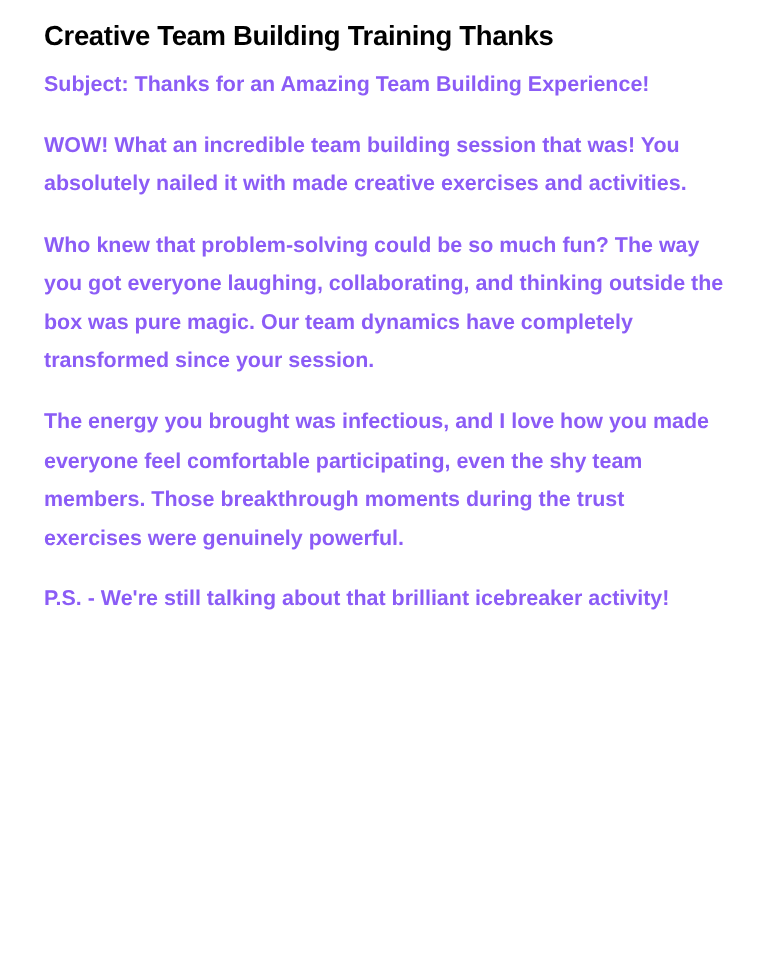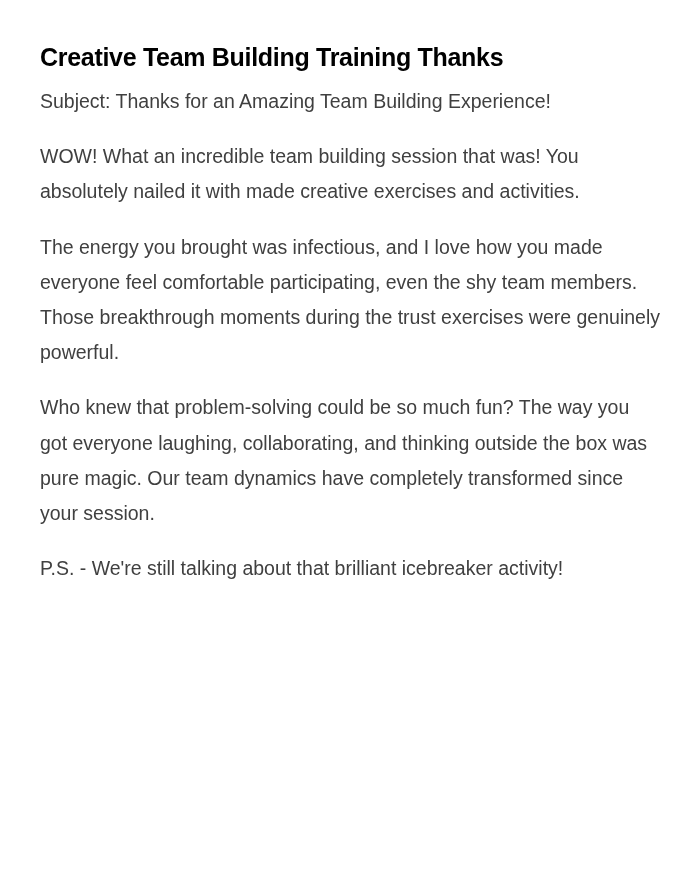--- a/index.html
+++ b/index.html
@@ -9,45 +9,46 @@
     }
     body {
       width: 700px;
       height: 872px;
       overflow: hidden;
       font-family: "Liberation Sans", "DejaVu Sans", sans-serif;
       color: #111111;
     }
     .doc {
       position: relative;
-      padding: 40px 40px 0 40px;
+      padding: 16px 40px 0 40px;
       box-sizing: border-box;
       width: 700px;
     }
     .doc-title {
       font-family: "Liberation Sans", sans-serif;
       font-weight: bold;
       font-size: 25px;
       line-height: 34px;
       margin: 0 0 10px 0;
       color: #000000;
       letter-spacing: -0.3px;
     }
     .para {
       font-size: 19.5px;
       line-height: 35.2px;
       margin: 0 0 20px 0;
-      color: #404040;
+      color: #8b5cf6;
       letter-spacing: 0px;
       word-spacing: 0px;
+      font-weight: bold;
     }
   </style>
 </head>
 <body>
 
 <div class="doc">
   <h1 class="doc-title">Creative Team Building Training Thanks</h1>
   <p class="para">Subject: Thanks for an Amazing Team Building Experience!</p>
   <p class="para">WOW! What an incredible team building session that was! You absolutely nailed it with made creative exercises and activities.</p>
+  <p class="para">Who knew that problem-solving could be so much fun? The way you got everyone laughing, collaborating, and thinking outside the box was pure magic. Our team dynamics have completely transformed since your session.</p>
   <p class="para">The energy you brought was infectious, and I love how you made everyone feel comfortable participating, even the shy team members. Those breakthrough moments during the trust exercises were genuinely powerful.</p>
-  <p class="para">Who knew that problem-solving could be so much fun? The way you got everyone laughing, collaborating, and thinking outside the box was pure magic. Our team dynamics have completely transformed since your session.</p>
   <p class="para">P.S. - We're still talking about that brilliant icebreaker activity!</p>
 </div>
 
 </body></html>

